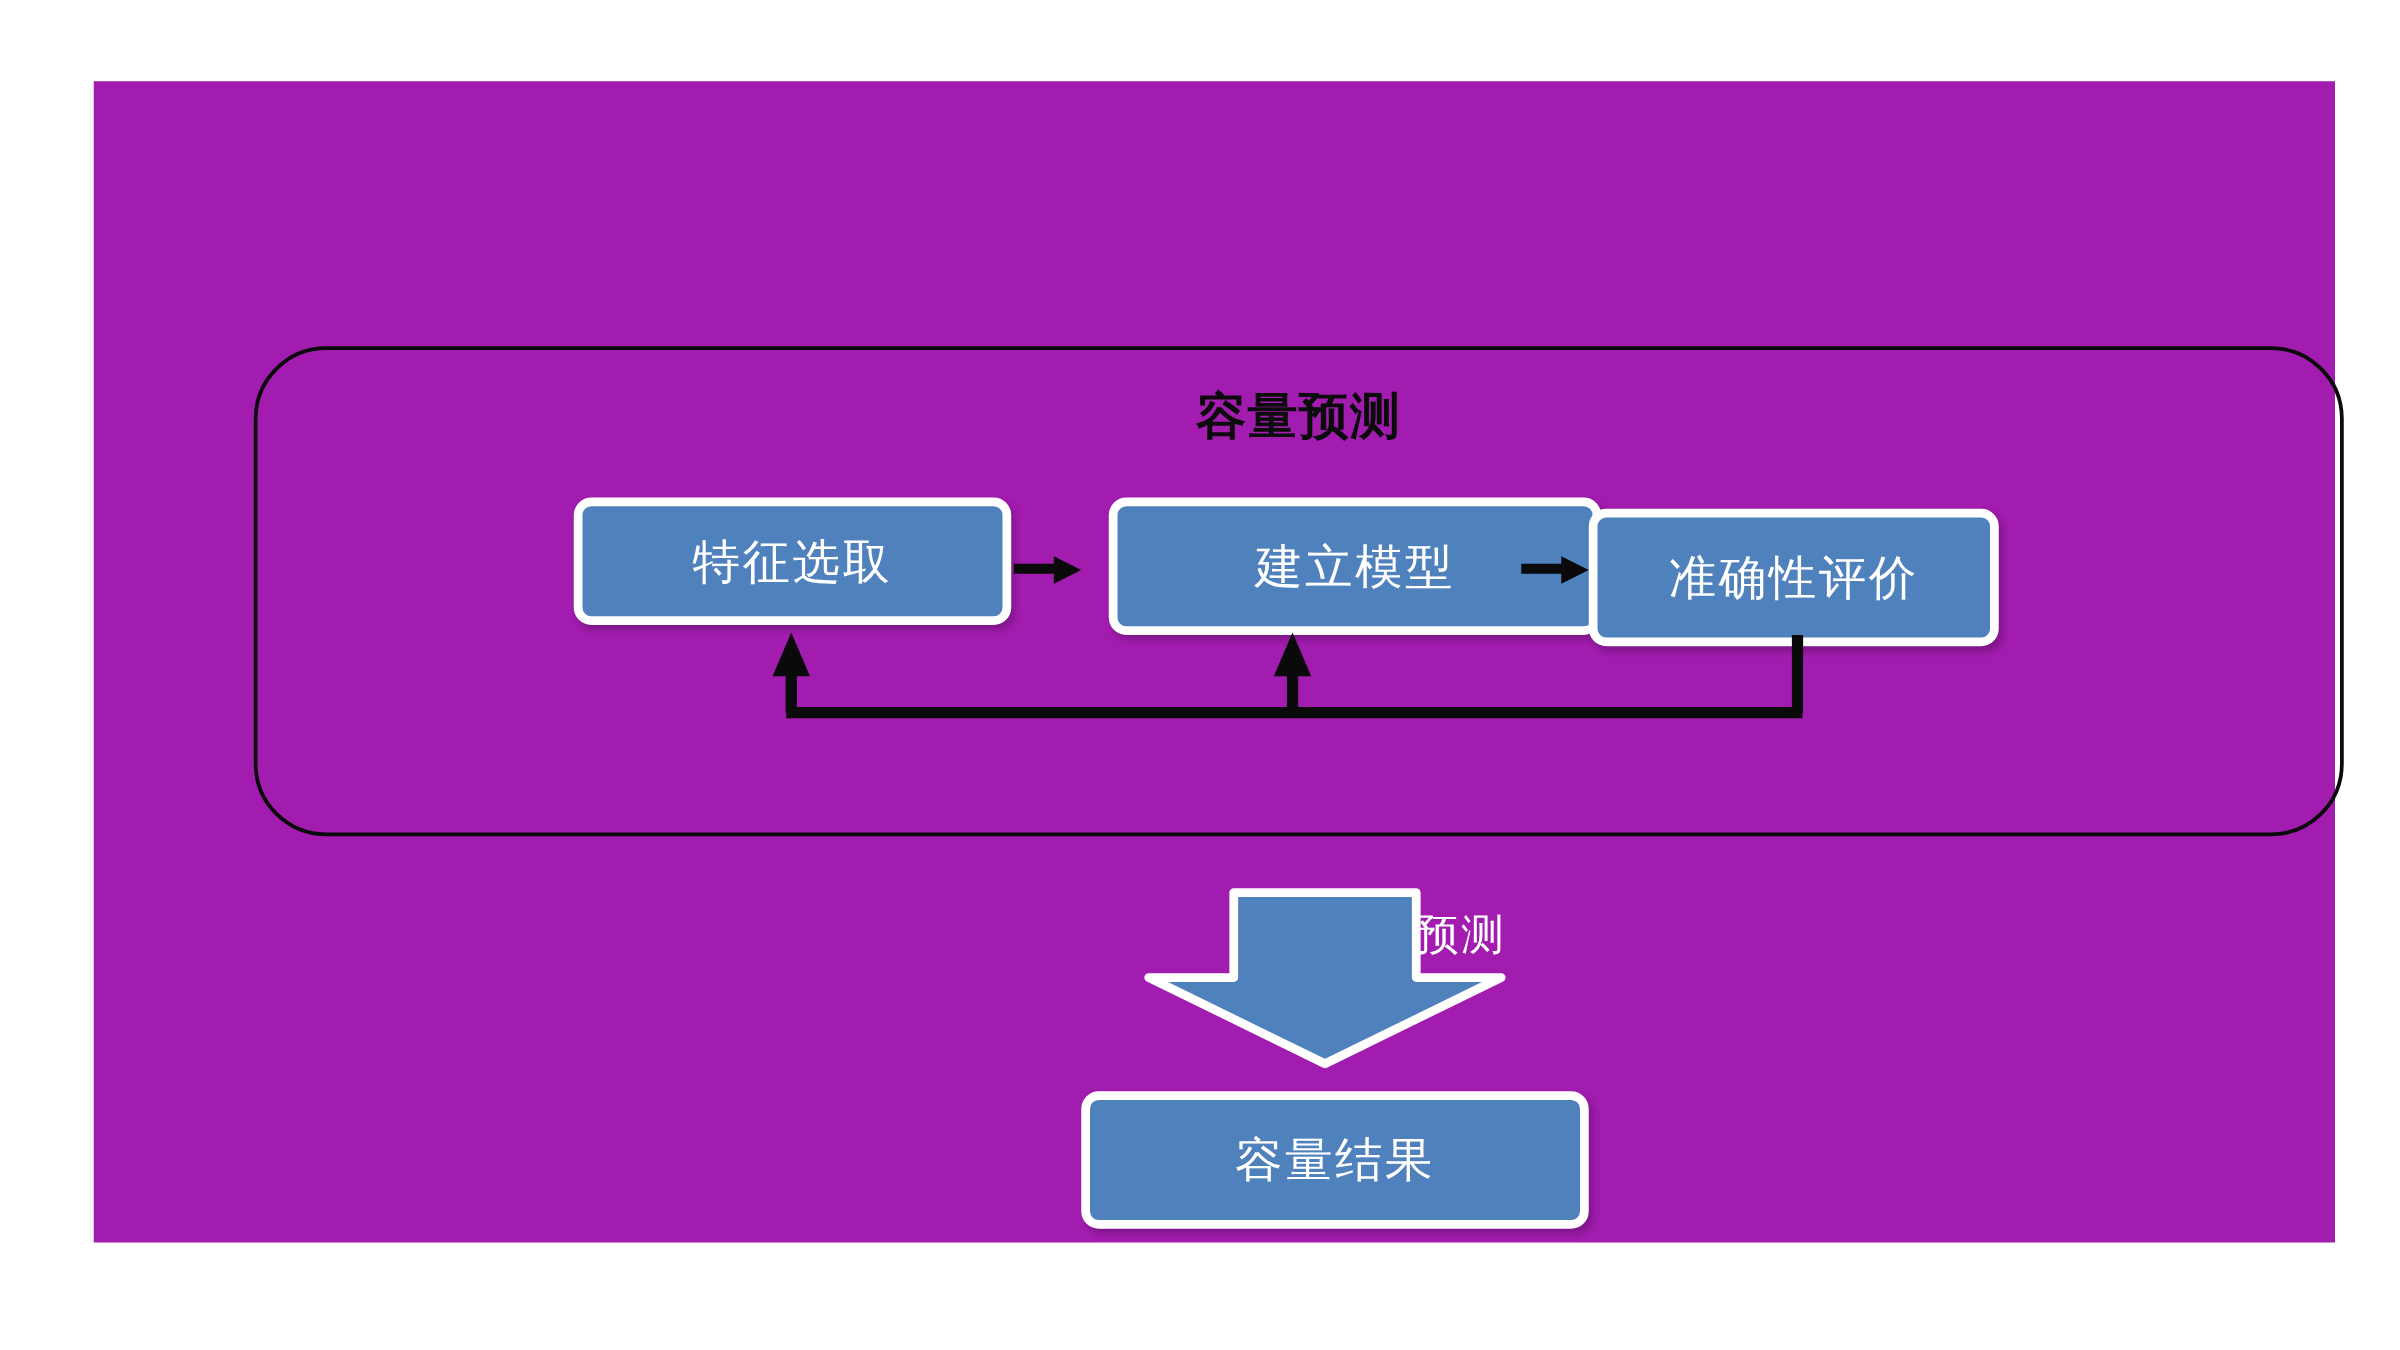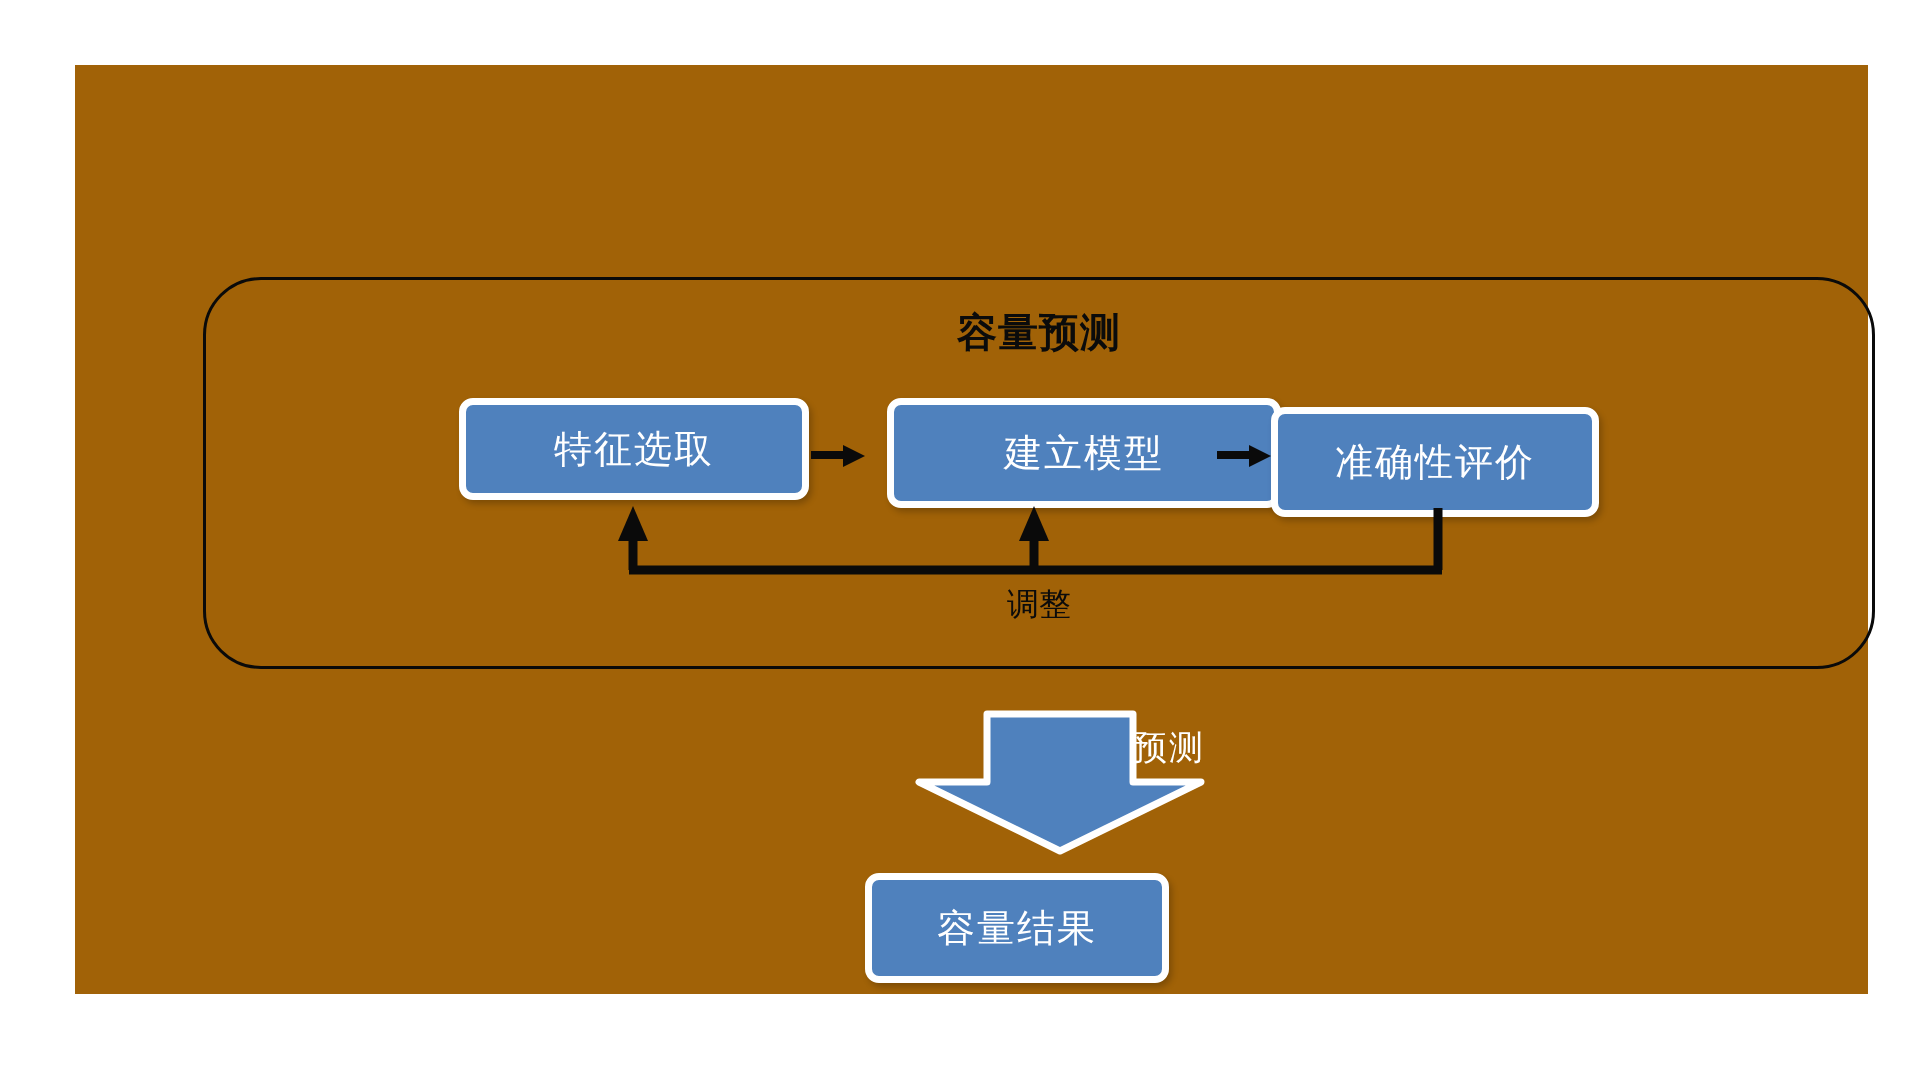--- a/index.html
+++ b/index.html
@@ -19,21 +19,21 @@
     background: #ffffff;
   }
 
   
   #canvas {
     position: absolute;
     left: 75px;
     top: 65px;
     width: 1793px;
     height: 929px;
-    background: #a16207;
+    background: #a21caf;
   }
 
   
   #group-box {
     position: absolute;
     left: 128px;
     top: 212px;
     width: 1672px;
     height: 392px;
     border: 3px solid #0a0a0a;
@@ -70,21 +70,21 @@
     letter-spacing: 2px;
     box-shadow: 3px 4px 6px rgba(0,0,0,0.22);
     white-space: nowrap;
   }
 
   #box-feature  { left: 384px;  top: 333px; width: 350px; height: 102px; }
   #box-model    { left: 812px;  top: 333px; width: 394px; height: 110px; text-align: right; }
   #box-accuracy { left: 1196px; top: 342px; width: 328px; height: 110px; }
 
   #box-result {
-    left: 790px; top: 808px; width: 304px; height: 110px;
+    left: 790px; top: 808px; width: 406px; height: 110px;
   }
 
   
   .harrow {
     position: absolute;
     top: 382px;
     width: 54px;
     height: 14px;
   }
   #arrow-1 { left: 736px; }
@@ -173,21 +173,20 @@
         <path d="M 1367 505 L 554 505"></path>
 
         <path d="M 959 505 L 959 470"></path>
 
         <path d="M 558 505 L 558 470"></path>
       </g>
       <polygon points="959,441 944,476 974,476" fill="#0a0a0a"></polygon>
       <polygon points="558,441 543,476 573,476" fill="#0a0a0a"></polygon>
     </svg>
 
-    <div id="loop-label">调整</div>
 
     <svg id="big-arrow" viewBox="0 0 290 145">
       <polygon points="72,4 218,4 218,72 286,72 145,141 4,72 72,72" fill="#4f81bd" stroke="#ffffff" stroke-width="7" stroke-linejoin="round"></polygon>
     </svg>
 
     <div id="big-arrow-label">预测</div>
 
     <div class="pbox" id="box-result">容量结果</div>
 
   </div>

